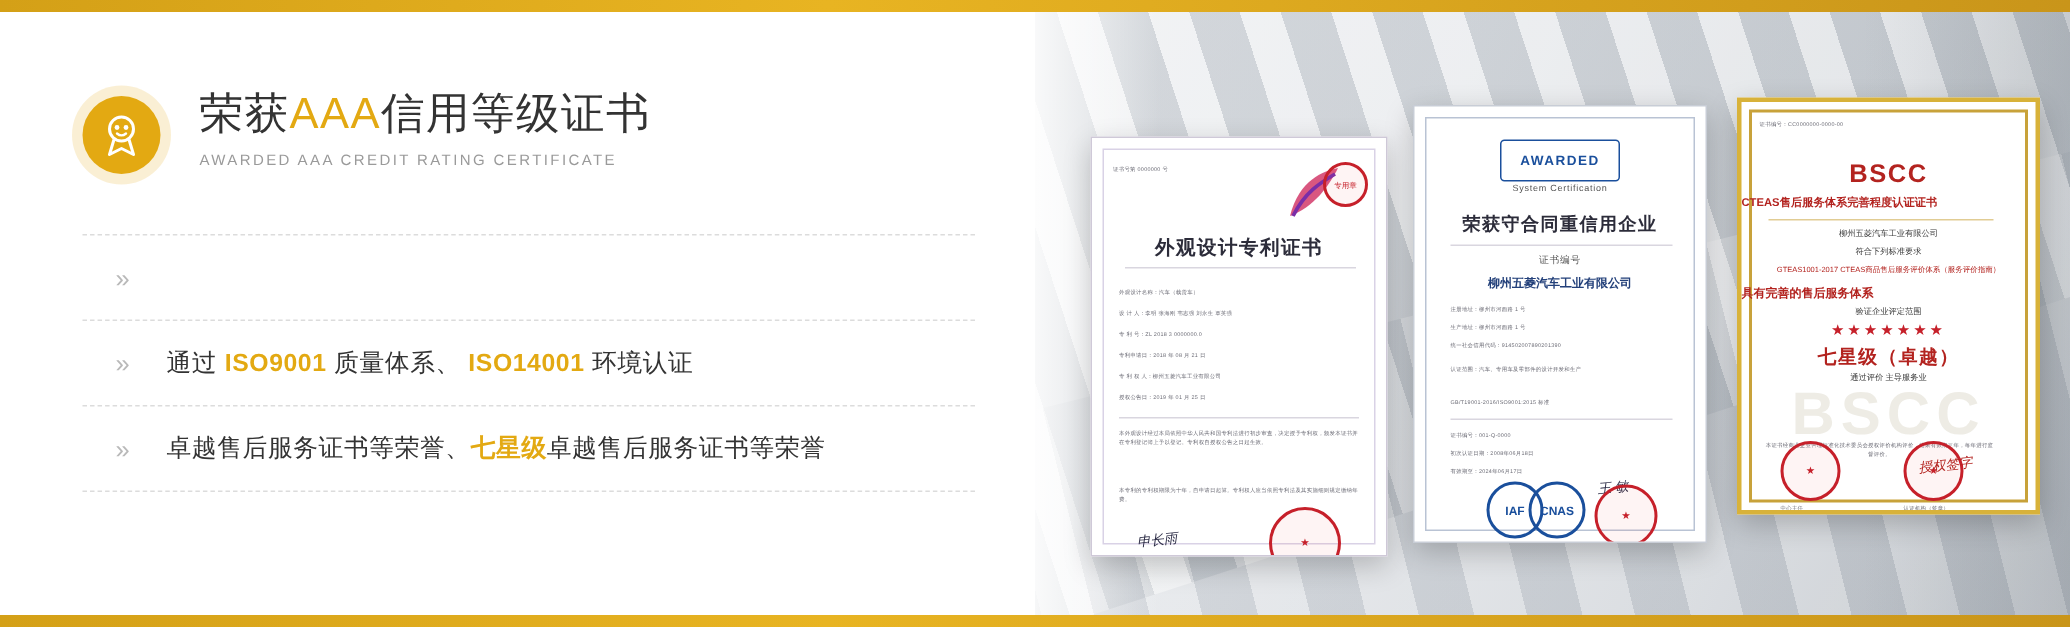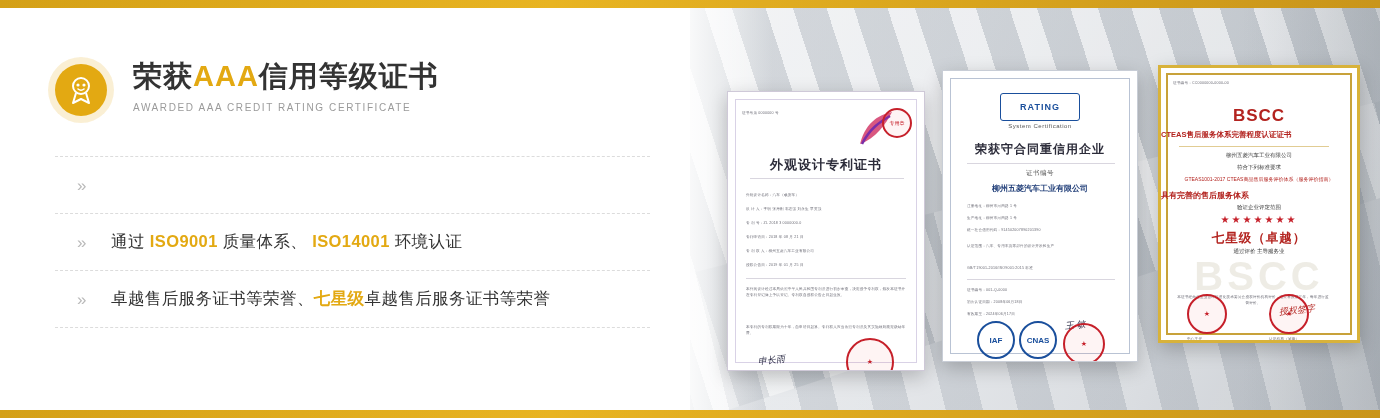--- a/index.html
+++ b/index.html
@@ -56,21 +56,21 @@
     display: flex;
     align-items: center;
     justify-content: center;
   }
   .badge svg { display:block; }
   .heading-text {
     margin-left: 26px;
   }
   .title {
     font-size: 29px;
-    font-weight: bold;
+    font-weight: normal;
     color: #333333;
     letter-spacing: 1px;
     line-height: 1.15;
     white-space: nowrap;
   }
   .title .gold { color: #e3a912; }
   .subtitle {
     margin-top: 9px;
     font-size: 10px;
     color: #9a9a9a;
@@ -335,37 +335,37 @@
       <div class="c-tiny" style="left:18px; top:232px; width:162px; white-space:normal;">本专利的专利权期限为十年，自申请日起算。专利权人应当依照专利法及其实施细则规定缴纳年费。</div>
       <div class="stamp" style="left:118px; top:246px; width:44px; height:44px; font-size:4px;">
           <span class="seal-star">★</span>
         </div>
       <div class="sig" style="left:30px; top:262px;">申长雨</div>
 
     </div>
 
     <div class="cert cert2">
       <div class="cert-inner"></div>
-      <div class="cntarc-logo" style="top:22px;">RATING</div>
+      <div class="cntarc-logo" style="top:22px;">AWARDED</div>
       <div class="c-sub" style="top:52px;">System Certification</div>
       <div class="c-title-cn" style="top:70px; font-size:12px;">荣获守合同重信用企业</div>
       <div class="c-line" style="left:24px; top:92px; width:148px; height:1px;"></div>
       <div class="c-sub" style="top:98px; font-size:6.5px;">证书编号</div>
       <div style="position:absolute; width:100%; text-align:center; top:112px; font-size:8px; font-weight:bold; color:#23407a;">柳州五菱汽车工业有限公司</div>
       <div class="c-tiny" style="left:24px; top:132px;">注册地址：柳州市河西路 1 号</div>
       <div class="c-tiny" style="left:24px; top:144px;">生产地址：柳州市河西路 1 号</div>
       <div class="c-tiny" style="left:24px; top:156px;">统一社会信用代码：914502007890201390</div>
       <div class="c-tiny" style="left:24px; top:172px; width:150px; white-space:normal;">认证范围：汽车、专用车及零部件的设计开发和生产</div>
       <div class="c-tiny" style="left:24px; top:194px;">GB/T19001-2016/ISO9001:2015 标准</div>
       <div class="c-line" style="left:24px; top:208px; width:148px; height:1px;"></div>
       <div class="c-tiny" style="left:24px; top:216px;">证书编号：001-Q-0000</div>
       <div class="c-tiny" style="left:24px; top:228px;">初次认证日期：2008年06月18日</div>
       <div class="c-tiny" style="left:24px; top:240px;">有效期至：2024年06月17日</div>
       <div class="sig" style="left:122px; top:248px;">王 敏</div>
-      <div class="iaf" style="left:34px; top:250px;">IAF</div>
+      <div class="iaf" style="left:48px; top:250px;">IAF</div>
       <div class="cnas" style="left:76px; top:250px;">CNAS</div>
       <div class="stamp" style="left:120px; top:252px; width:38px; height:38px;">
           <span class="seal-star">★</span>
         </div>
 
     </div>
 
     <div class="cert cert3">
       <div class="cert-inner"></div>
       <div class="c-tiny" style="left:12px; top:12px;">证书编号：CC0000000-0000-00</div>

